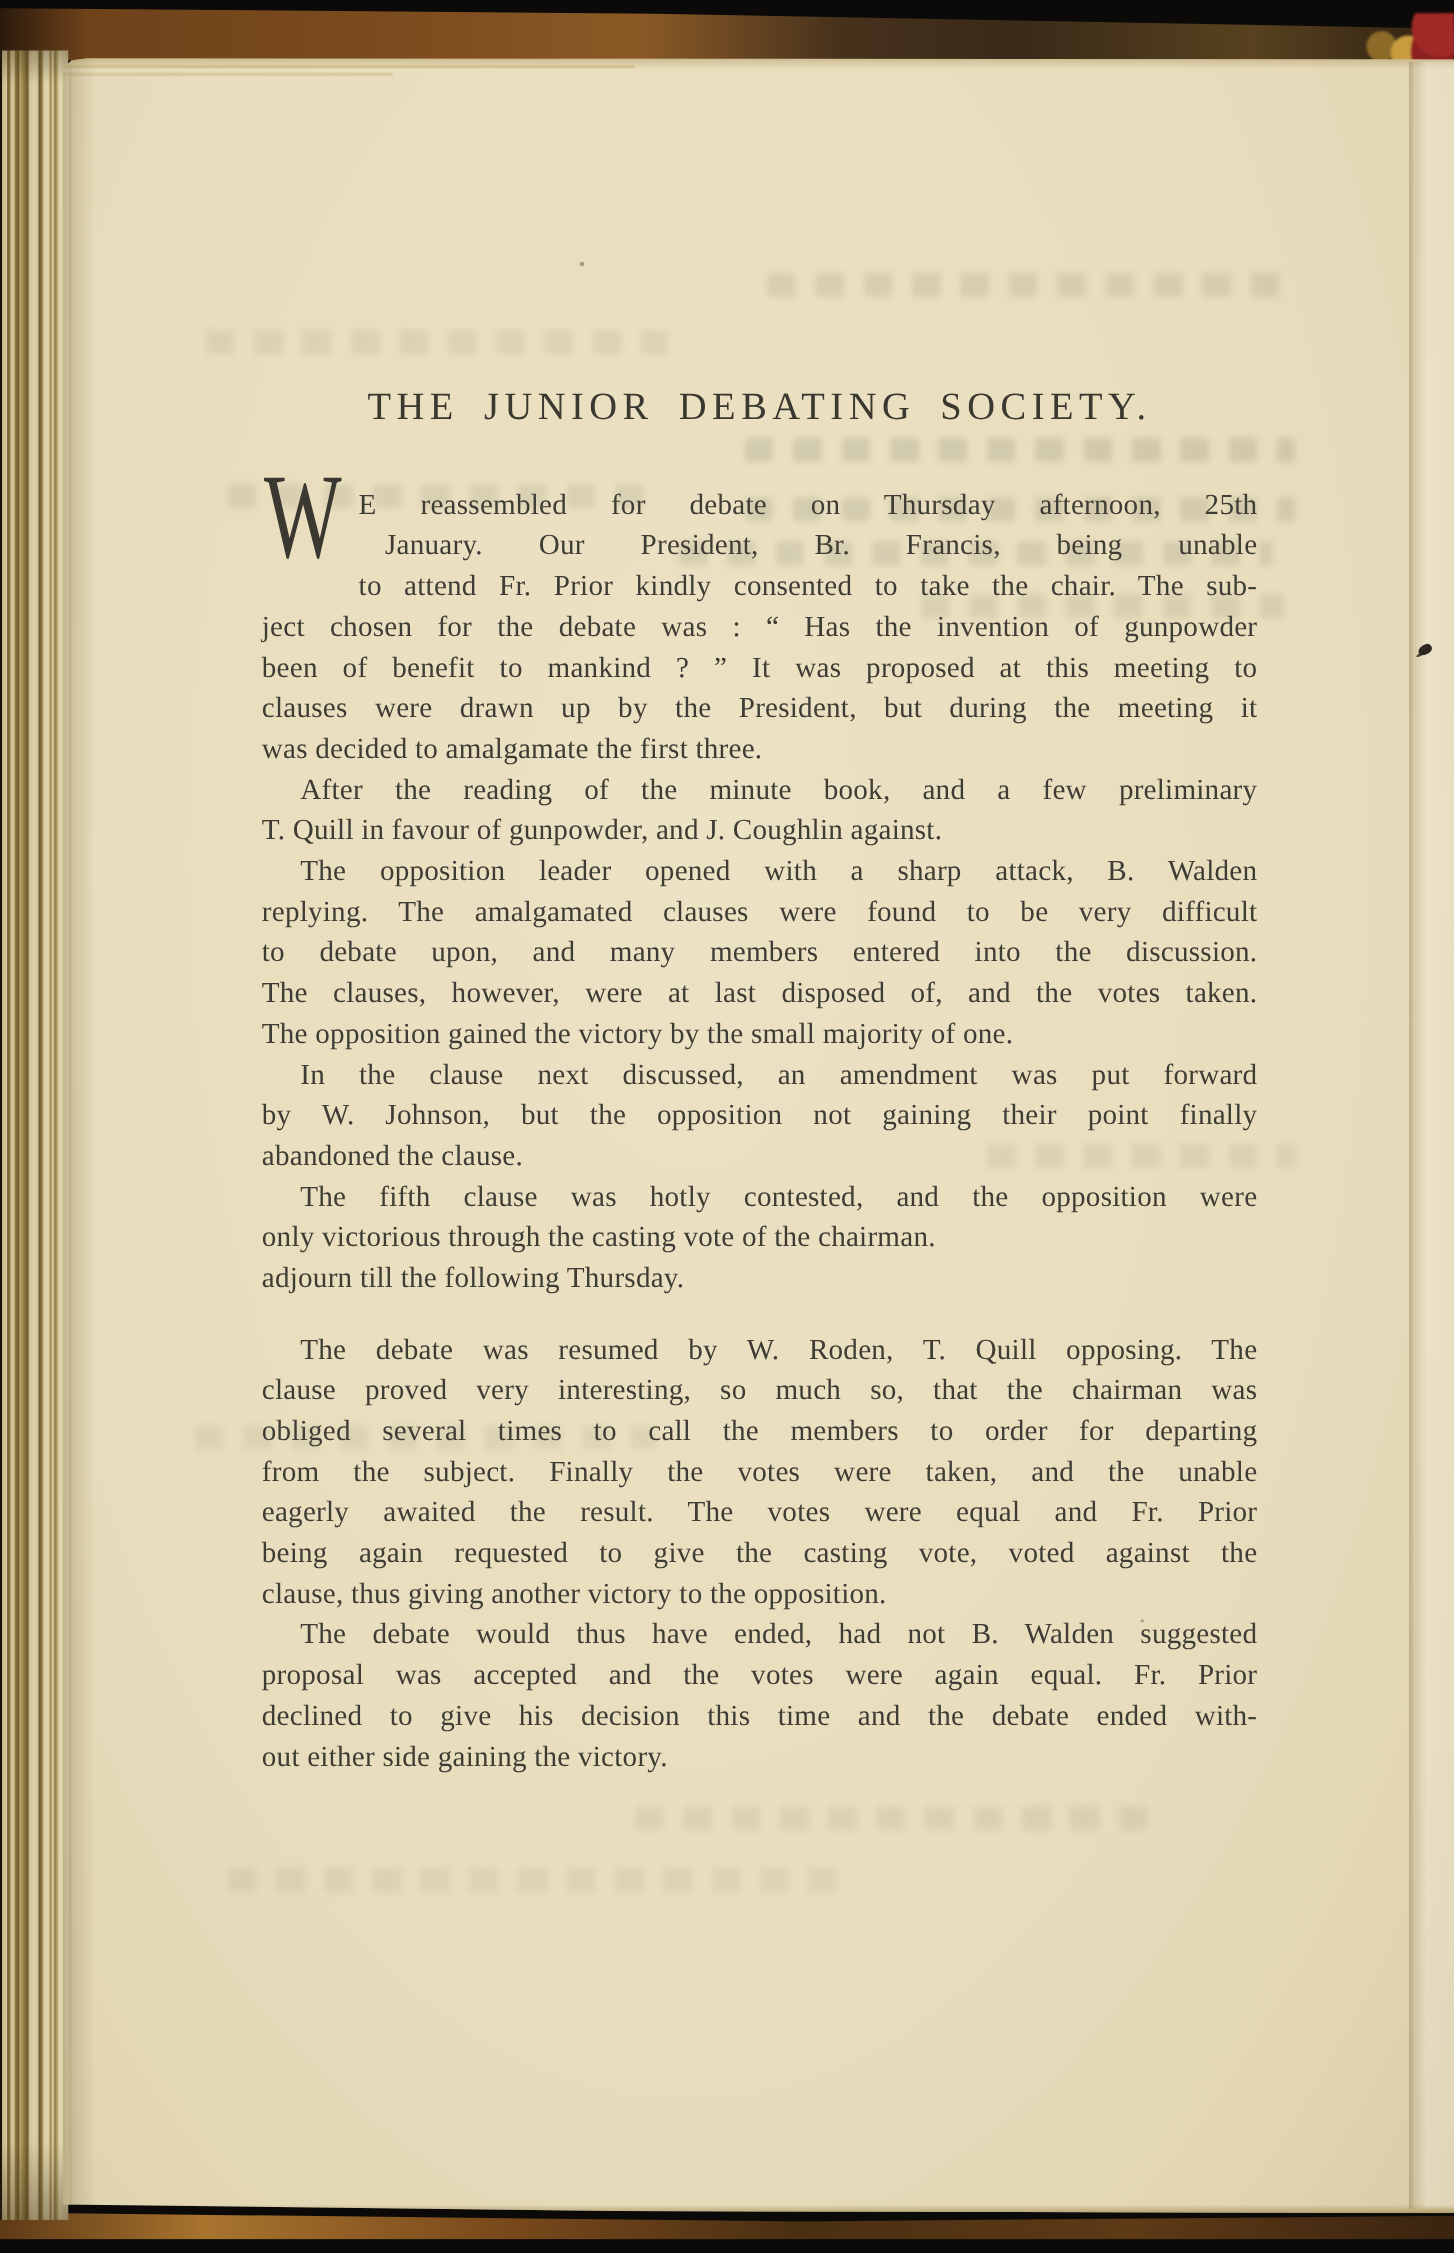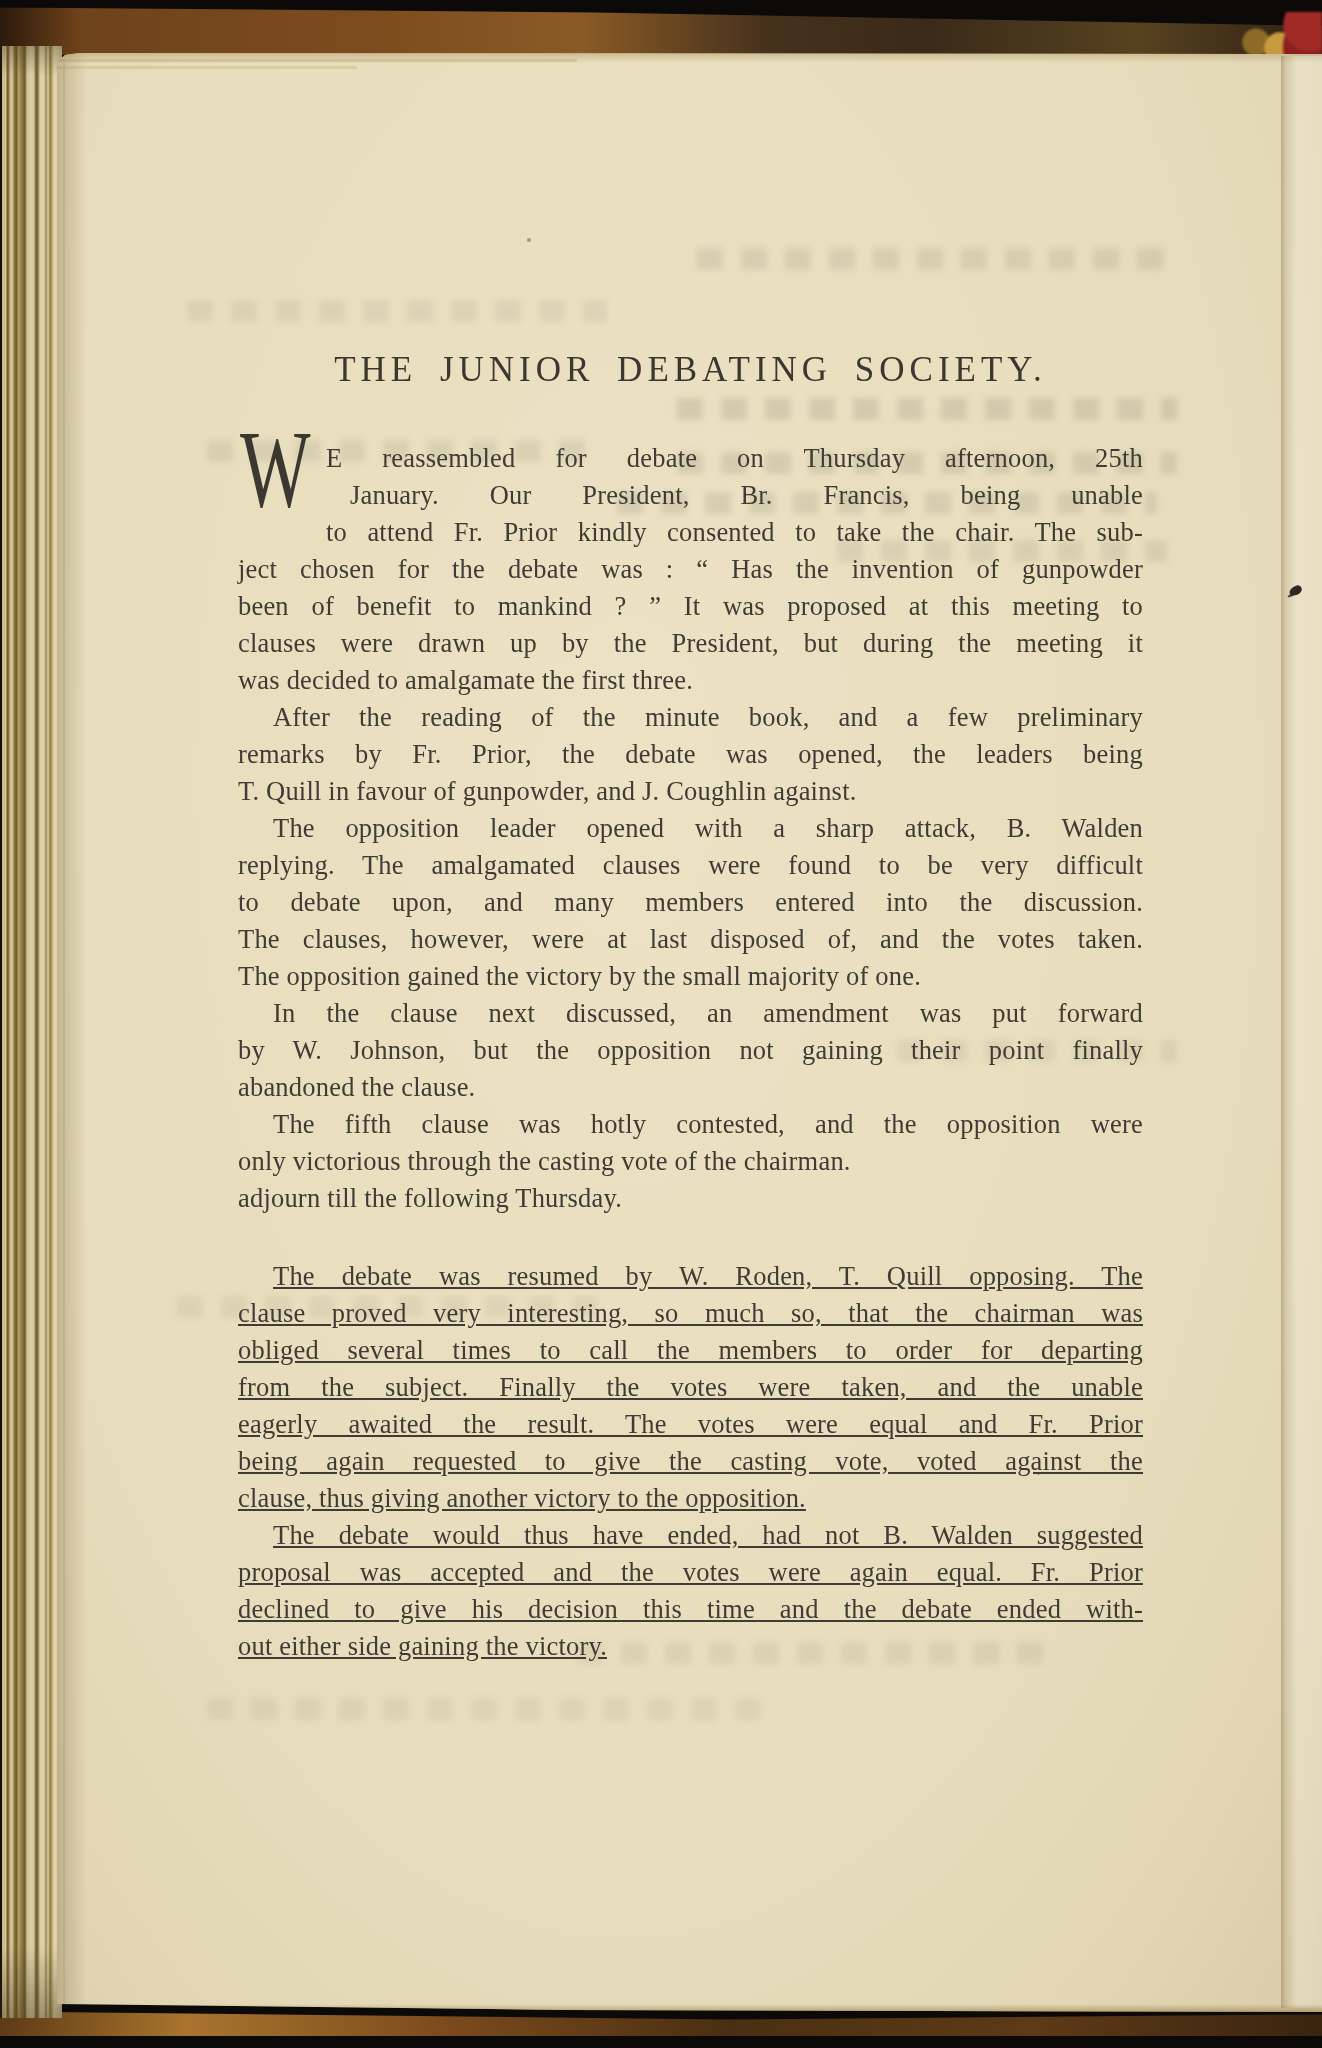--- a/index.html
+++ b/index.html
@@ -84,21 +84,21 @@
   
   .title{
     position:absolute;left:181px;top:350px;width:905px;height:40px;
     margin:0;font-size:35px;font-weight:400;line-height:40px;
     letter-spacing:5px;word-spacing:9px;text-align:center;color:#3a3830;
   }
   .text-block{
     position:absolute;left:181px;top:440px;width:905px;color:#3e3c34;
     font-size:26.5px;letter-spacing:.2px;
   }
-  .section-gap{margin-top:41px;text-decoration:underline;}
+  .section-gap{margin-top:28px;}
   .para{margin:0;}
   .line{height:37px;line-height:37px;text-align:justify;text-align-last:justify;white-space:normal;}
   .line.last{text-align-last:left;}
   .line.first{text-indent:35px;}
   .line.dc2{text-indent:24px;}
   .dropcap{float:left;width:72px;height:74px;margin:2px 14px 0 2px;position:relative;}
   .dropcap-glyph{position:absolute;left:0;top:-28px;font-size:110px;line-height:110px;
     color:#3a3830;transform:scale(0.68,1);transform-origin:0 0;}
 </style>
 </head>
@@ -145,21 +145,20 @@
             <div class="line">E reassembled for debate on Thursday afternoon, 25th</div>
             <div class="line dc2">January. Our President, Br. Francis, being unable</div>
             <div class="line">to attend Fr. Prior kindly consented to take the chair. The sub-</div>
             <div class="line">ject chosen for the debate was : “ Has the invention of gunpowder</div>
             <div class="line">been of benefit to mankind ? ” It was proposed at this meeting to</div>
             <div class="line">clauses were drawn up by the President, but during the meeting it</div>
             <div class="line last">was decided to amalgamate the first three.</div>
           </div>
           <div class="para">
             <div class="line first">After the reading of the minute book, and a few preliminary</div>
-            <div class="line">remarks by Fr. Prior, the debate was opened, the leaders being</div>
             <div class="line last">T. Quill in favour of gunpowder, and J. Coughlin against.</div>
           </div>
           <div class="para">
             <div class="line first">The opposition leader opened with a sharp attack, B. Walden</div>
             <div class="line">replying. The amalgamated clauses were found to be very difficult</div>
             <div class="line">to debate upon, and many members entered into the discussion.</div>
             <div class="line">The clauses, however, were at last disposed of, and the votes taken.</div>
             <div class="line last">The opposition gained the victory by the small majority of one.</div>
           </div>
           <div class="para">

